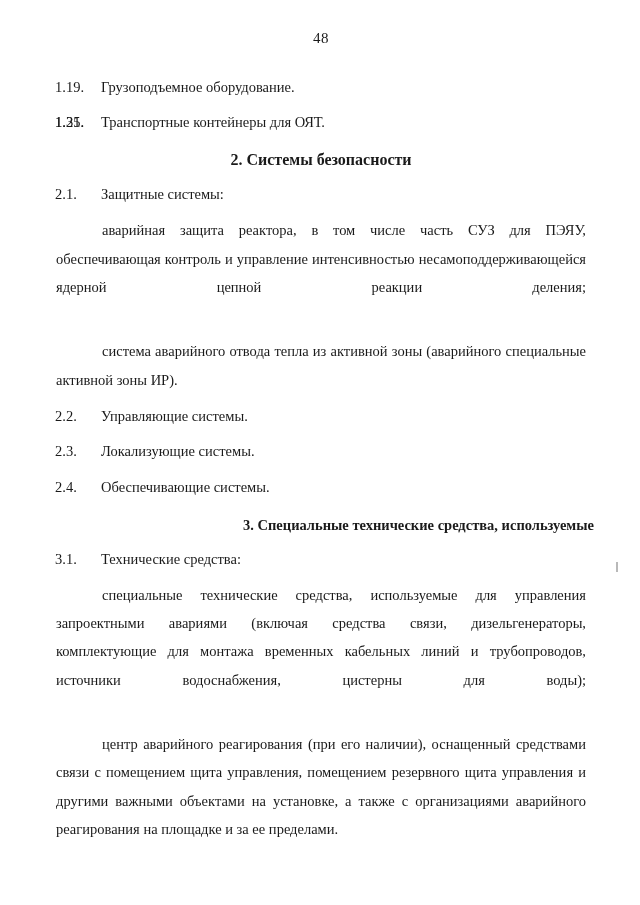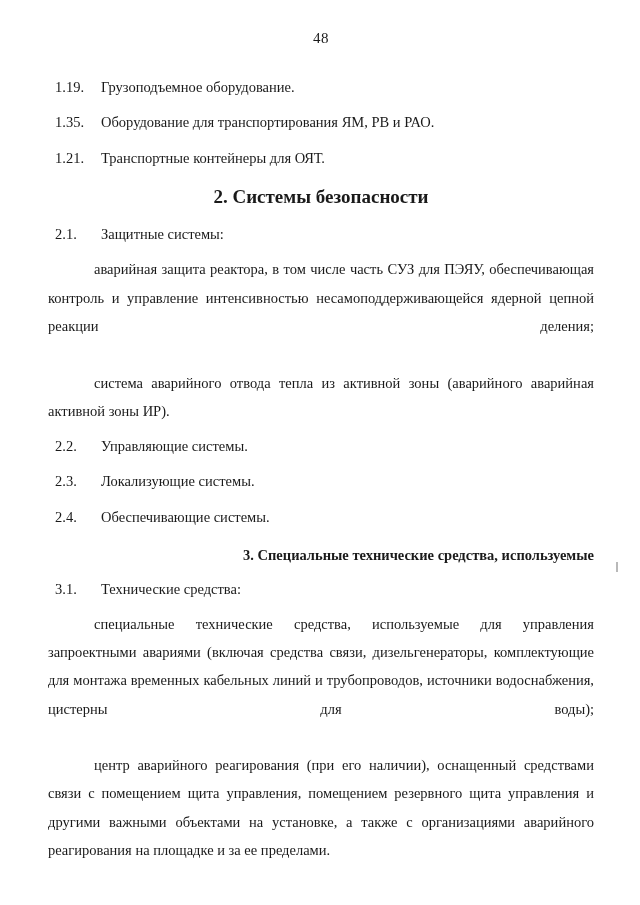--- a/index.html
+++ b/index.html
@@ -44,28 +44,28 @@
     text-align: left;
   }
   .numbered .num {
     position: absolute;
     left: 0;
     top: 0;
   }
   .para {
     text-indent: 46px;
     text-align: justify;
-    margin: 0;
+    margin: 8px;
     text-align-last: left;
   }
   .heading {
     text-align: center;
     font-weight: bold;
     margin: 10px 0 8px 0;
-    font-size: 19px;
+    font-size: 16px;
     line-height: 1.6;
   }
   .heading-multiline {
     text-align: right;
     font-weight: bold;
     margin: 14px 0 8px 0;
     font-size: 14.5px;
     line-height: 1.5;
   }
   .heading-multiline span {
@@ -97,38 +97,37 @@
 
   <div class="body-text">
 
     <p class="numbered">
       <span class="num">1.19.</span>
       <span>Грузоподъемное оборудование.</span>
     </p>
 
     <p class="numbered">
       <span class="num">1.35.</span>
-      <span>Оборудование для транспортирования ЯМ, РВ и РАО.</span>
     </p>
 
     <p class="numbered">
       <span class="num">1.21.</span>
       <span>Транспортные контейнеры для ОЯТ.</span>
     </p>
 
     <p class="heading">2. Системы безопасности</p>
 
     <p class="numbered">
       <span class="num">2.1.</span>
       <span>Защитные системы:</span>
     </p>
 
     <p class="para justify-spread">аварийная защита реактора, в том числе часть СУЗ для ПЭЯУ, обеспечивающая контроль и управление интенсивностью несамоподдерживающейся ядерной цепной реакции деления;</p>
 
-    <p class="para">система аварийного отвода тепла из активной зоны (аварийного аварийная активной зоны ИР).</p>
+    <p class="para">система аварийного отвода тепла из активной зоны (аварийного специальные активной зоны ИР).</p>
 
     <p class="numbered">
       <span class="num">2.2.</span>
       <span>Управляющие системы.</span>
     </p>
 
     <p class="numbered">
       <span class="num">2.3.</span>
       <span>Локализующие системы.</span>
     </p>

